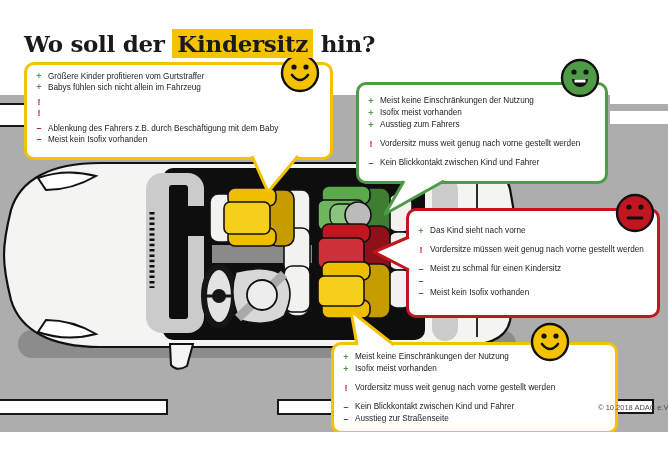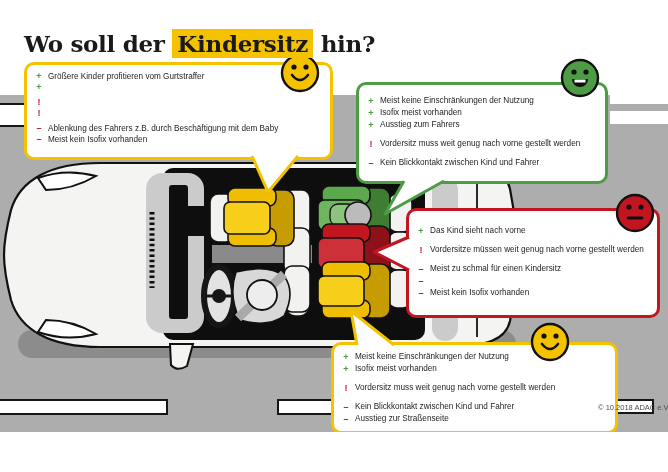--- a/index.html
+++ b/index.html
@@ -117,20 +117,21 @@
   <div class="box c-yellow tight" style="left:24px;top:62px;width:309px;height:98px;">
     <ul class="items">
 
         <li class="item" data-type="plus">
           <span class="sym">+</span>
           <span class="txt">Größere Kinder profitieren vom Gurtstraffer</span>
         </li>
 
         <li class="item" data-type="plus">
           <span class="sym">+</span>
+          <span class="txt">Babys fühlen sich nicht allein im Fahrzeug</span>
         </li>
 
         <li class="item gap" data-type="warn">
           <span class="sym">!</span>
         </li>
 
         <li class="item" data-type="warn">
           <span class="sym">!</span>
         </li>
 

